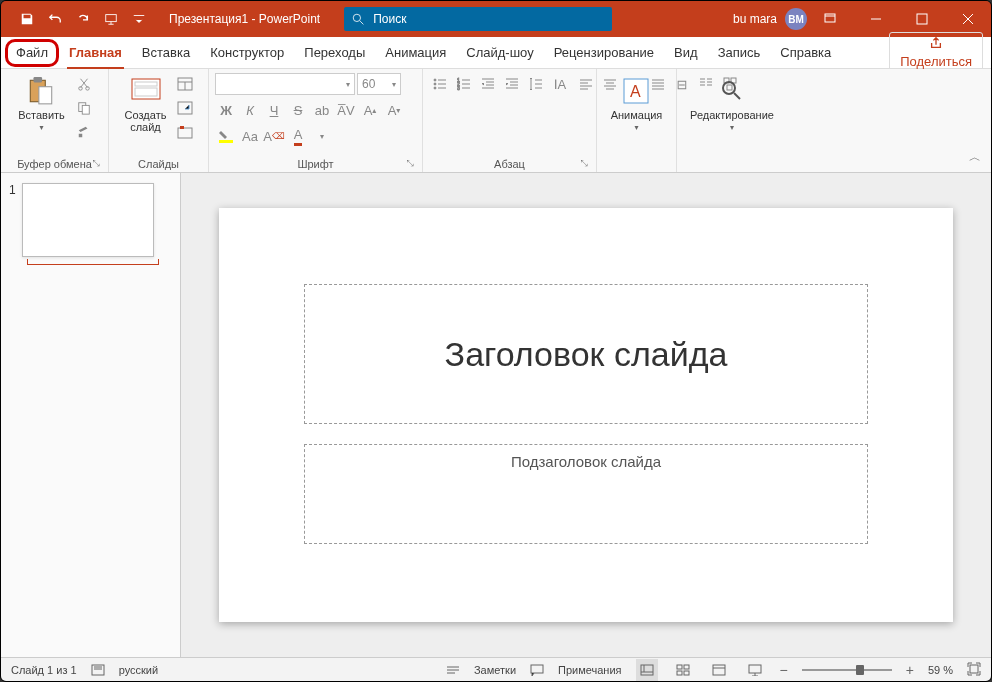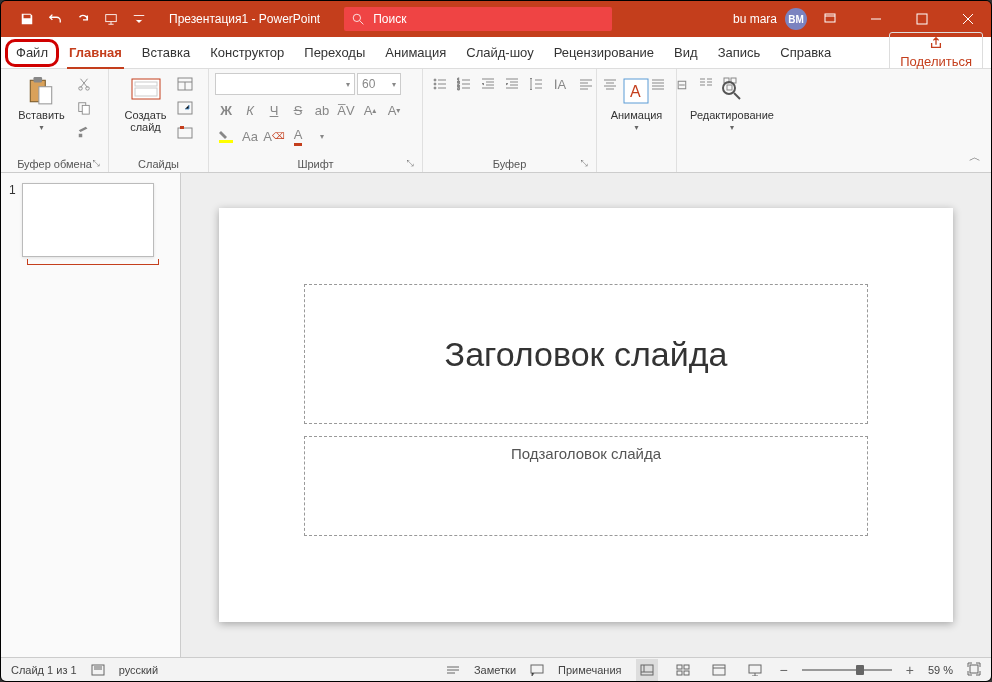--- a/index.html
+++ b/index.html
@@ -3,21 +3,21 @@
 <meta charset="utf-8">
 <style>
   * { box-sizing: border-box; margin: 0; padding: 0; font-family: "Segoe UI", Arial, sans-serif; }
   body { width: 992px; height: 682px; background: #333; overflow: hidden; border: 1px solid #000; border-radius: 6px; }
   
   .titlebar { height: 36px; background: #C43E1C; display: flex; align-items: center; color: #fff; font-size: 12px; }
   .qat { display: flex; align-items: center; gap: 4px; padding-left: 14px; }
   .qat-btn { width: 24px; height: 24px; display: flex; align-items: center; justify-content: center; color: #fff; fill: #fff; }
   .qat-btn svg { width: 14px; height: 14px; }
   .title-text { margin-left: 18px; flex: 0 0 auto; }
-  .search-box { margin-left: 24px; height: 24px; width: 268px; background: #ef4444; border-radius: 2px; display: flex; align-items: center; padding: 0 8px; color: #fff; gap: 8px; }
+  .search-box { margin-left: 24px; height: 24px; width: 268px; background: #0369a1; border-radius: 2px; display: flex; align-items: center; padding: 0 8px; color: #fff; gap: 8px; }
   .title-spacer { flex: 1; }
   .user-area { display: flex; align-items: center; gap: 8px; margin-right: 0; }
   .user-avatar { width: 22px; height: 22px; border-radius: 50%; background: #7B83C0; color: #fff; font-size: 10px; font-weight: bold; display: flex; align-items: center; justify-content: center; }
   .win-btns { display: flex; }
   .win-btn { width: 46px; height: 36px; display: flex; align-items: center; justify-content: center; }
   .win-btn svg { width: 12px; height: 12px; stroke: #fff; fill: none; stroke-width: 1; }
   
   .tabs-row { height: 32px; background: #fff; display: flex; align-items: center; border-bottom: 1px solid #ddd; }
   .tab { padding: 0 10px; height: 32px; display: flex; align-items: center; font-size: 13px; color: #333; cursor: default; }
   .tab.file { margin-left: 4px; border: 3px solid #D00000; border-radius: 10px; height: 28px; padding: 0 8px; }
@@ -44,21 +44,21 @@
   .thumb-num { font-size: 12px; color: #333; }
   .thumb { width: 132px; height: 74px; background: #fff; border: 1px solid #bbb; box-shadow: 0 1px 3px rgba(0,0,0,0.1); }
   .thumb-mark { width: 132px; height: 4px; border-bottom: 1px solid #C43E1C; margin-left: 18px; margin-top: 4px; position: relative; }
   .thumb-mark::before, .thumb-mark::after { content: ""; position: absolute; top: -2px; width: 1px; height: 6px; background: #C43E1C; }
   .thumb-mark::before { left: 0; } .thumb-mark::after { right: 0; }
   
   .canvas-area { flex: 1; display: flex; align-items: center; justify-content: center; }
   .slide { width: 734px; height: 414px; background: #fff; box-shadow: 0 2px 8px rgba(0,0,0,0.3); display: flex; flex-direction: column; align-items: center; padding-top: 76px; }
   .ph { border: 1px dashed #999; display: flex; align-items: center; justify-content: center; }
   .ph-title { width: 564px; height: 140px; font-size: 34px; color: #333; font-weight: 300; }
-  .ph-sub { width: 564px; height: 100px; margin-top: 12px; font-size: 15px; color: #555; align-items: flex-start; padding-top: 8px; }
+  .ph-sub { width: 564px; height: 100px; margin-top: 20px; font-size: 15px; color: #555; align-items: flex-start; padding-top: 8px; }
   
   .statusbar { height: 24px; background: #f3f3f3; border-top: 1px solid #ccc; display: flex; align-items: center; font-size: 11px; color: #444; padding: 0 10px; gap: 14px; }
   .status-spacer { flex: 1; }
   .status-btn { display: flex; align-items: center; gap: 14px; }
   .view-btn { width: 22px; height: 22px; display: flex; align-items: center; justify-content: center; }
   .view-btn.active { background: #ddd; }
   .zoom-slider { width: 90px; height: 2px; background: #999; position: relative; }
   .zoom-thumb { position: absolute; width: 8px; height: 10px; background: #666; top: -4px; left: 54px; border-radius: 1px; }
 </style>
 </head>
@@ -337,21 +337,21 @@
           </div>
         <div class="font-btn">
             <svg width="14" height="14" viewBox="0 0 14 14" stroke="#888" fill="none">
               <rect x="1" y="1" width="5" height="5"></rect>
               <rect x="8" y="1" width="5" height="5"></rect>
               <rect x="4" y="8" width="5" height="5"></rect>
             </svg>
           </div>
       </div>
     </div>
-    <div class="group-label"><span>Буфер</span><span class="group-launcher">⤡</span></div>
+    <div class="group-label"><span>Абзац</span><span class="group-launcher">⤡</span></div>
   </div>
 
   <div class="ribbon-group" style="width:80px">
     <div class="group-body">
       <div class="big-btn">
         <div class="icon-box">
             <svg width="28" height="28" viewBox="0 0 28 28">
               <rect x="2" y="2" width="24" height="24" fill="#fff" stroke="#5B9BD5"></rect>
               <text x="8" y="20" font-size="16" fill="#C43E1C">A</text>
             </svg>

